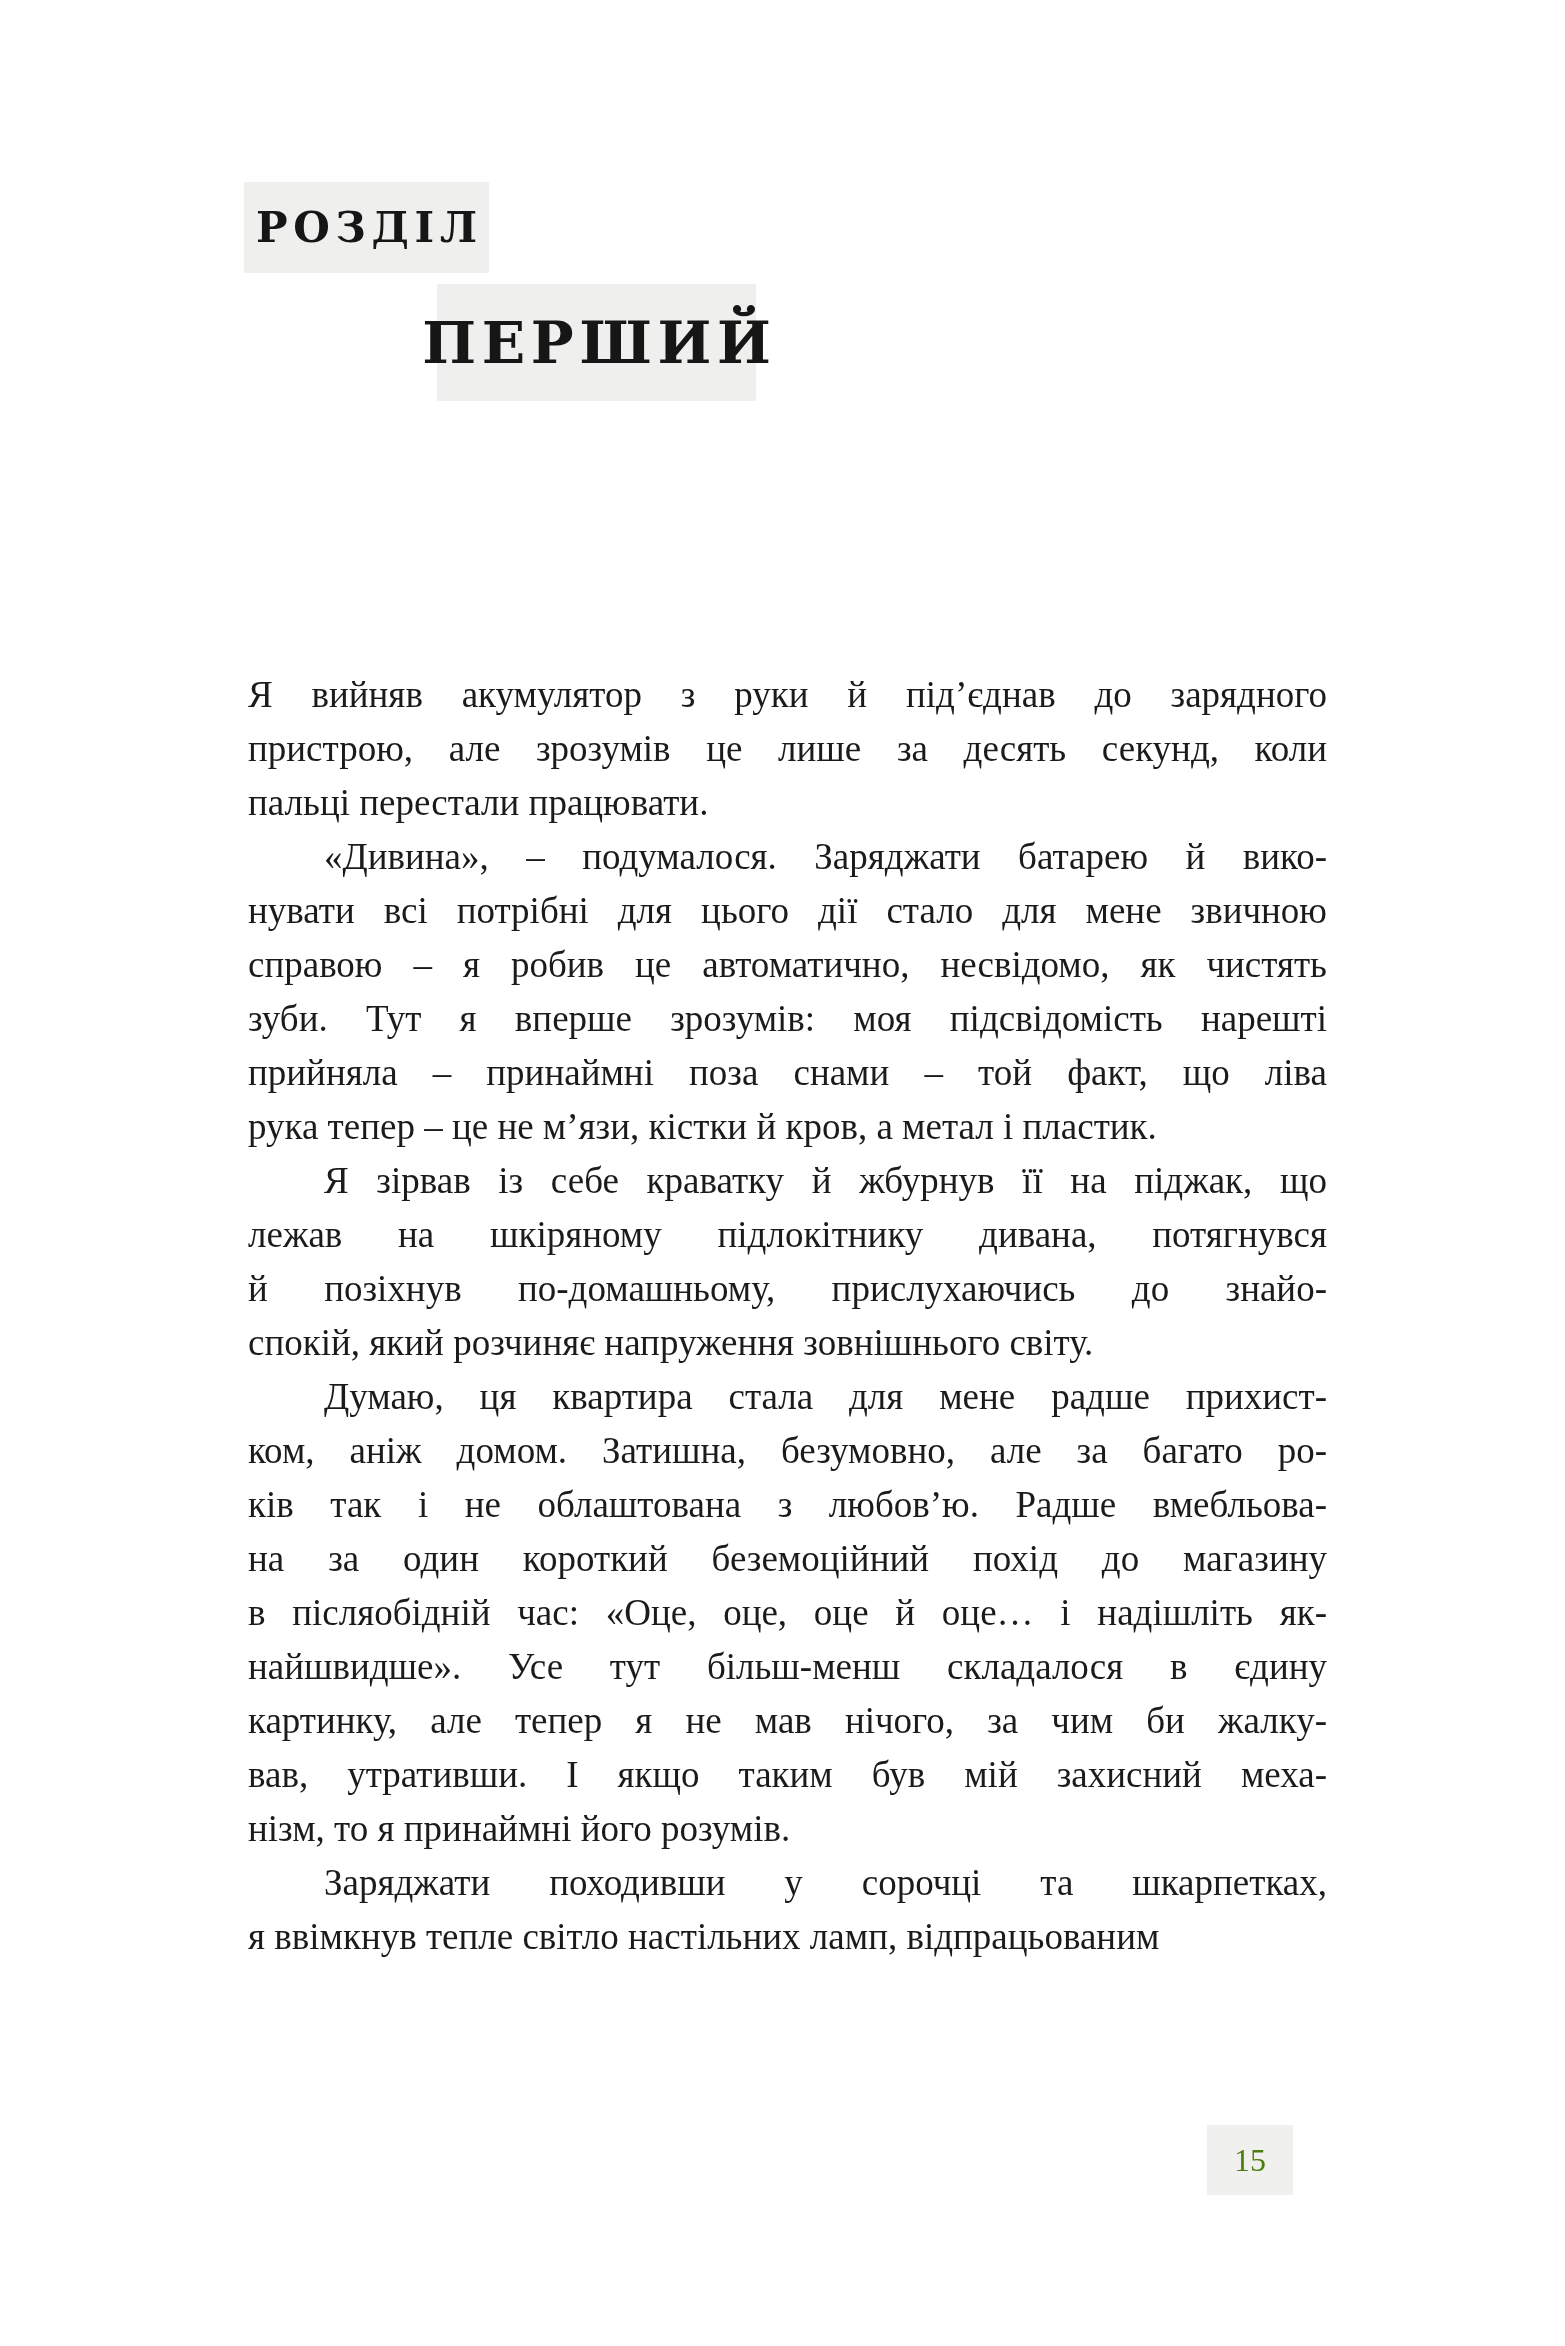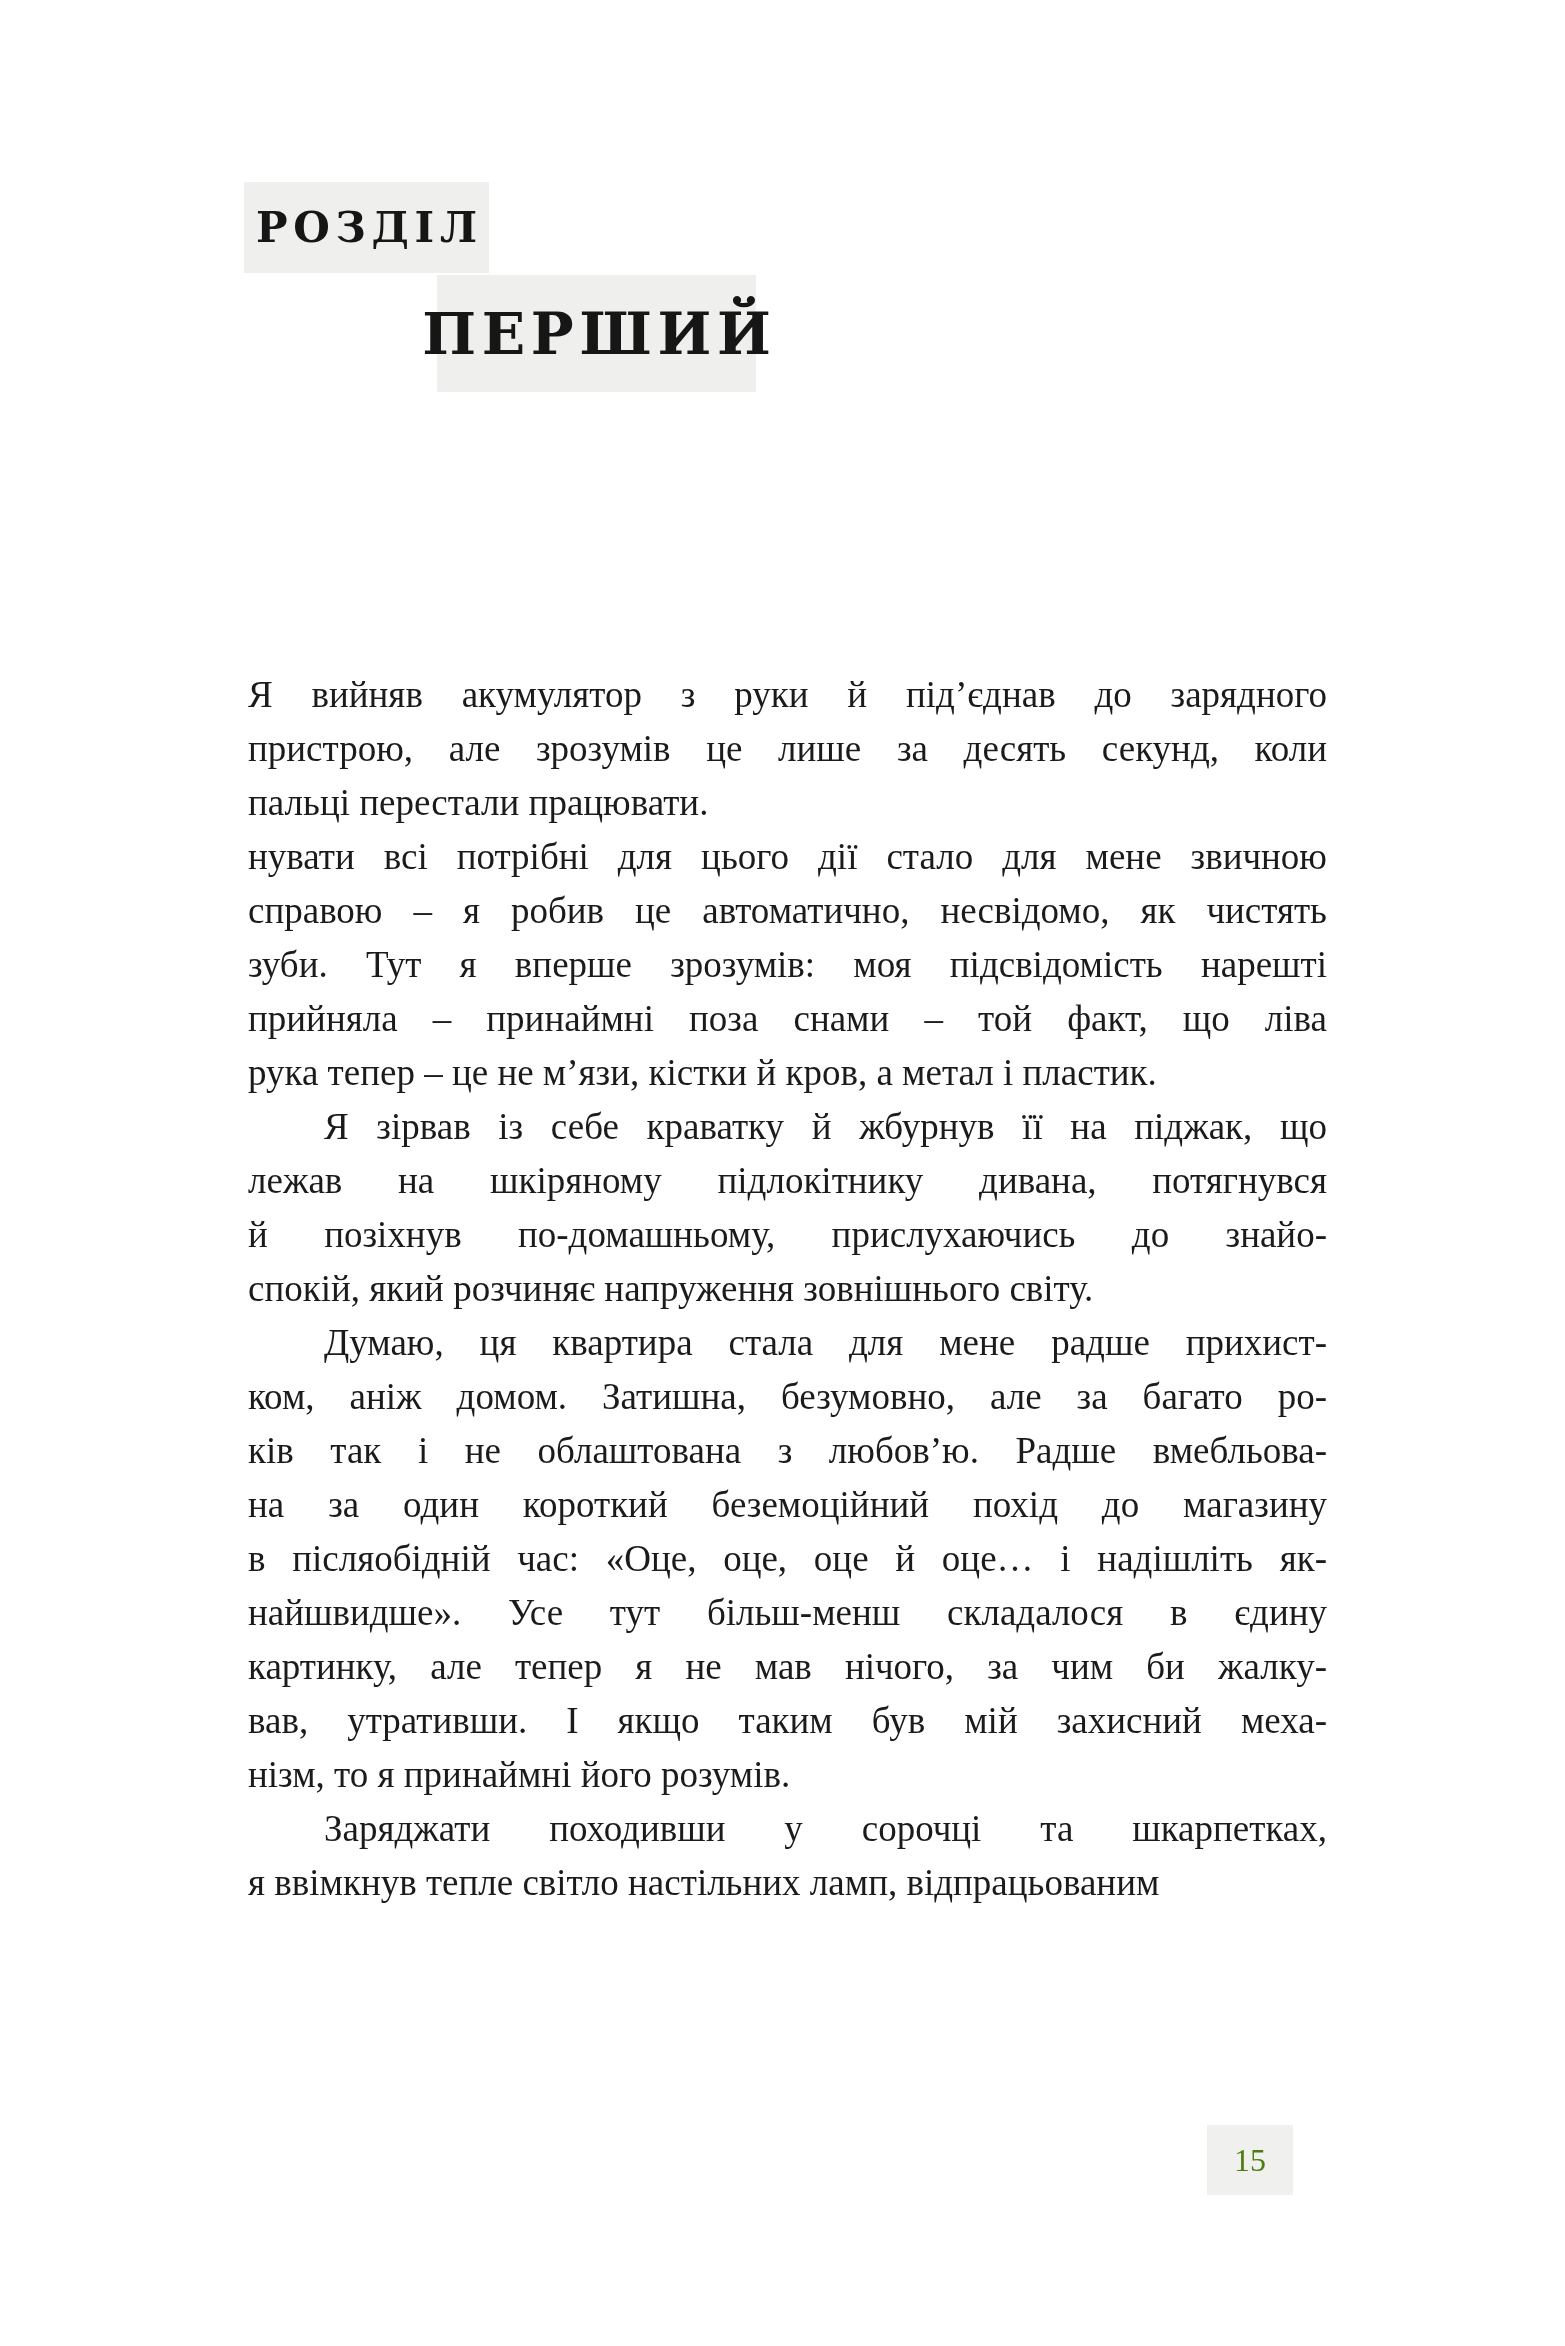--- a/index.html
+++ b/index.html
@@ -33,21 +33,21 @@
     font-weight: bold;
     font-size: 42px;
     letter-spacing: 5.7px;
     text-indent: 5.7px;
     color: #161616;
     white-space: nowrap;
   }
   .chapter-number-box {
     position: absolute;
     left: 437px;
-    top: 275px;
+    top: 284px;
     width: 319px;
     height: 117px;
     background: #efefee;
     display: flex;
     align-items: center;
     justify-content: center;
   }
   .chapter-number-box .heading-text {
     font-family: "DejaVu Serif", serif;
     font-weight: bold;
@@ -112,20 +112,21 @@
     <span class="heading-text">ПЕРШИЙ</span>
   </div>
 
   <div class="body-text" id="body-text">
       <div class="para">
         <span class="line">Я вийняв акумулятор з руки й під’єднав до зарядного</span>
         <span class="line">пристрою, але зрозумів це лише за десять секунд, коли</span>
         <span class="line last">пальці перестали працювати.</span>
       </div>
       <div class="para">
+        <span class="line indent">«Дивина», – подумалося. Заряджати батарею й вико-</span>
         <span class="line">нувати всі потрібні для цього дії стало для мене звичною</span>
         <span class="line">справою – я робив це автоматично, несвідомо, як чистять</span>
         <span class="line">зуби. Тут я вперше зрозумів: моя підсвідомість нарешті</span>
         <span class="line">прийняла – принаймні поза снами – той факт, що ліва</span>
         <span class="line last">рука тепер – це не м’язи, кістки й кров, а метал і пластик.</span>
       </div>
       <div class="para">
         <span class="line indent">Я зірвав із себе краватку й жбурнув її на піджак, що</span>
         <span class="line">лежав на шкіряному підлокітнику дивана, потягнувся</span>
         <span class="line">й позіхнув по-домашньому, прислухаючись до знайо-</span>

